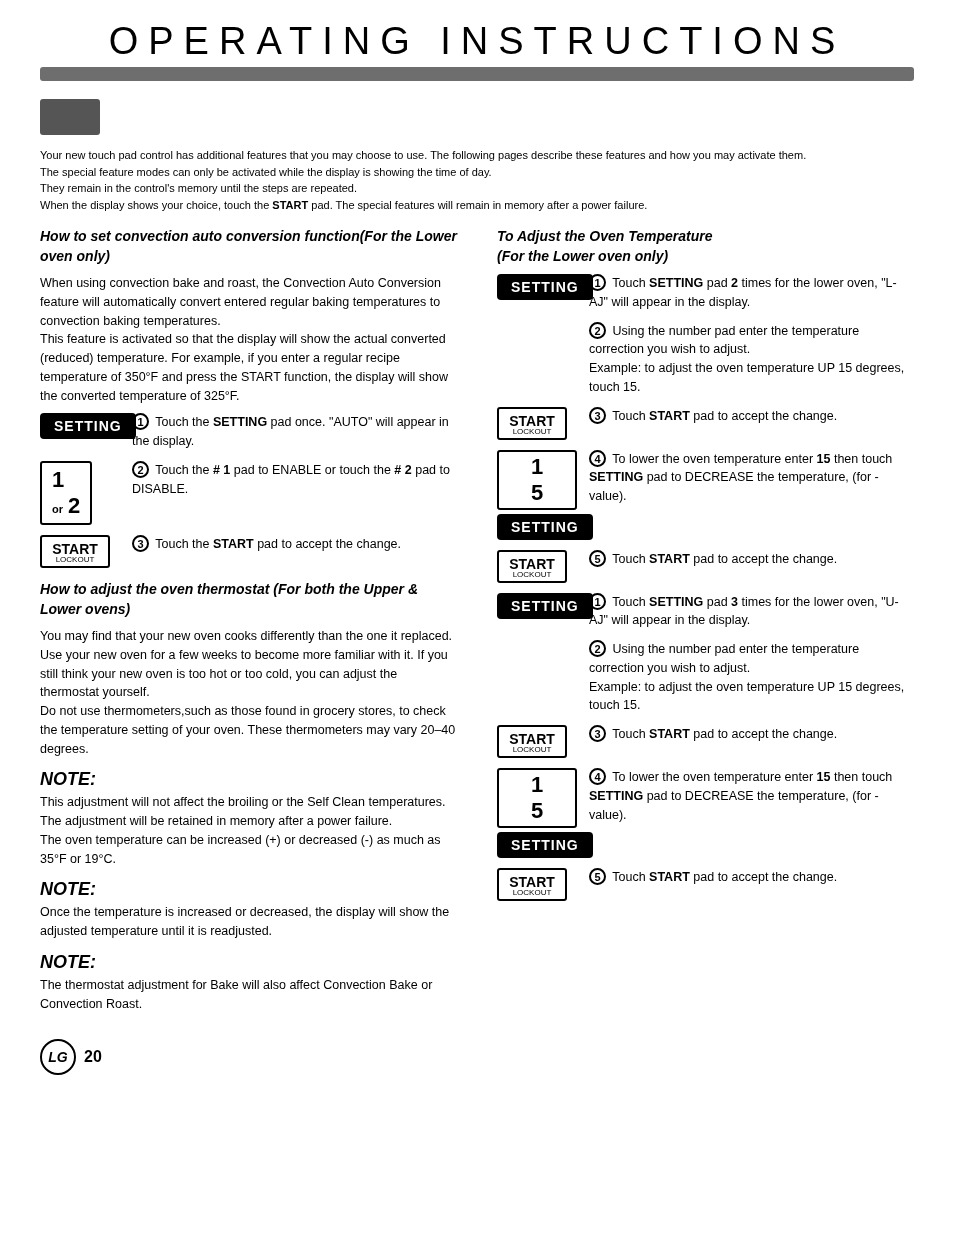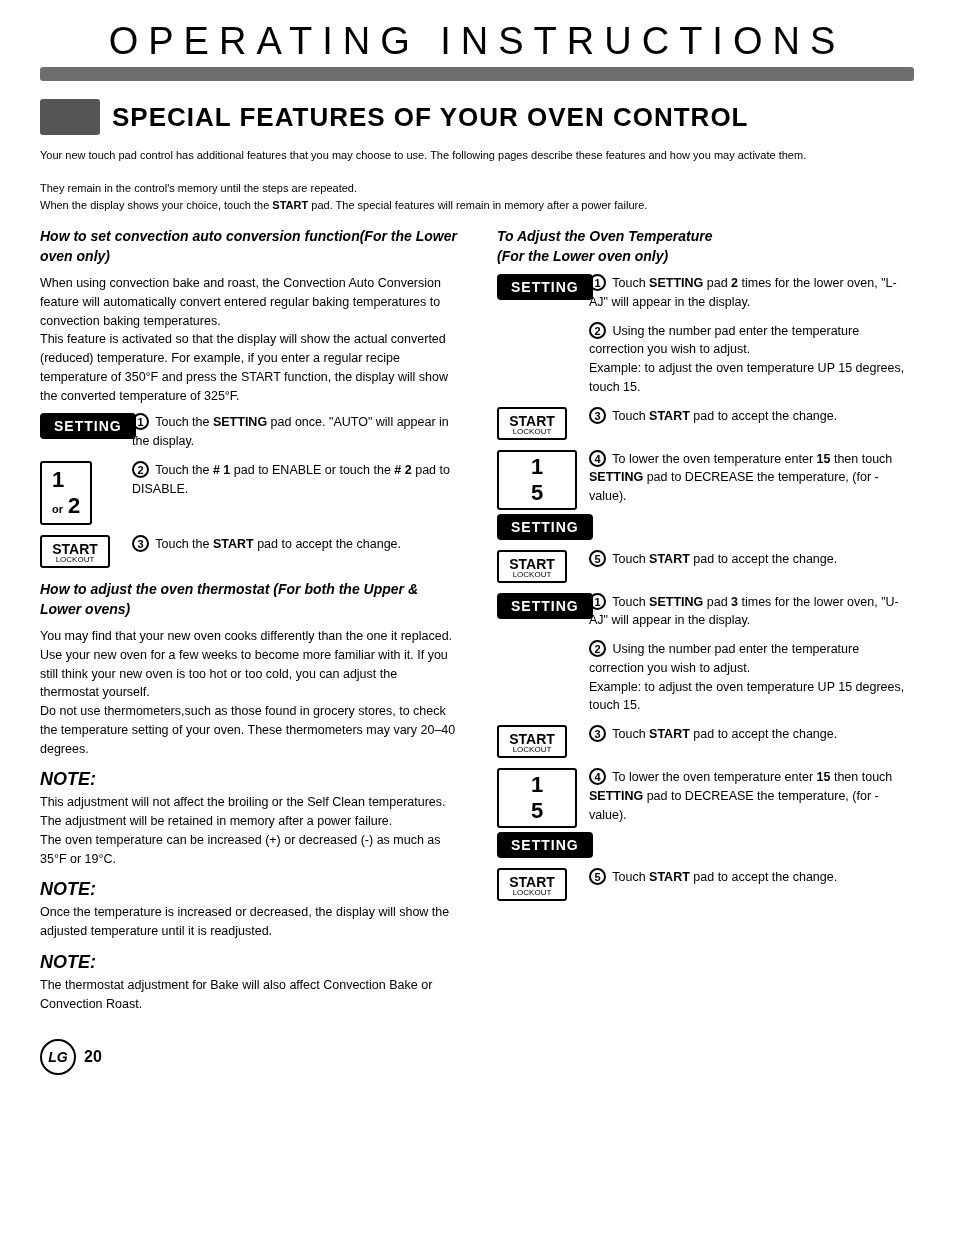--- a/index.html
+++ b/index.html
@@ -235,26 +235,25 @@
 
 <div class="page">
 
   <div class="page-header">
     <div class="page-title">Operating Instructions</div>
     <div class="header-bar"></div>
   </div>
 
   <div class="section-heading-row">
     <div class="section-heading-bar"></div>
-    <div class="section-heading">Special Features of Your Oven Control</div>
   </div>
 
   <div class="intro-text">
     <span>Your new touch pad control has additional features that you may choose to use. The following pages describe these features and how you may activate them.</span><br>
-    <br>
+    <span>The special feature modes can only be activated while the display is showing the time of day.</span><br>
     <span>They remain in the control's memory until the steps are repeated.</span><br>
     <span>When the display shows your choice, touch the <b>START</b> pad. The special features will remain in memory after a power failure.</span>
   </div>
 
   <div class="two-col">
 
     <div class="col-left">
 
       <div class="sub-heading">
         <em>How to set convection auto conversion function(For the Lower oven only)</em>

